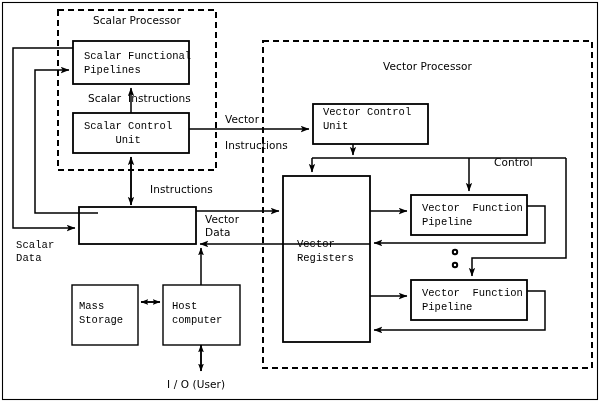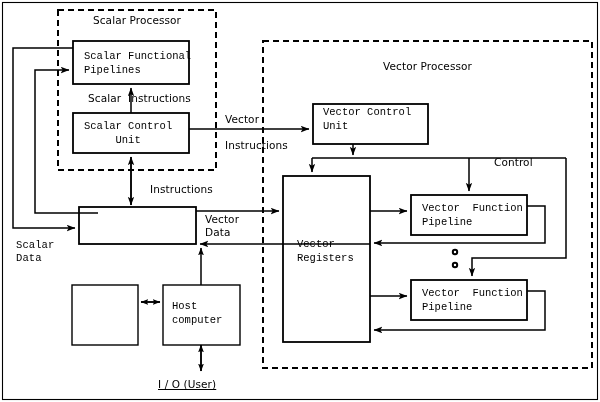--- a/index.html
+++ b/index.html
@@ -98,20 +98,22 @@
 
   <div class="lbl ctr" style="left:263px;top:60px;width:329px;">Vector Processor</div>
 
   <div class="boxlabel" style="left:84px;top:50px;">Scalar Functional
 Pipelines</div>
 
   <div class="boxlabel" style="left:84px;top:120px;text-align:center;">Scalar Control
 Unit</div>
 
 
+  <div class="boxlabel" style="left:79px;top:300px;">Mass
+Storage</div>
 
   <div class="boxlabel" style="left:172px;top:300px;">Host
 computer</div>
 
   <div class="boxlabel" style="left:323px;top:106px;">Vector Control
 Unit</div>
 
   <div class="boxlabel" style="left:297px;top:238px;">Vector
 Registers</div>
 
@@ -130,15 +132,15 @@
   <div class="lbl" style="left:150px;top:183px;">Instructions</div>
 
   <div class="lbl" style="left:205px;top:213px;">Vector
 Data</div>
 
   <div class="lbl" style="left:16px;top:239px;font-family:Liberation Mono, monospace;">Scalar
 Data</div>
 
   <div class="lbl" style="left:494px;top:132px;margin-top:24px;">Control</div>
 
-  <div class="lbl" style="left:158px;top:378px;text-decoration:underline;">I / O (User)</div>
+  <div class="lbl" style="left:167px;top:378px;">I / O (User)</div>
 
 </div>
 
 </body></html>

